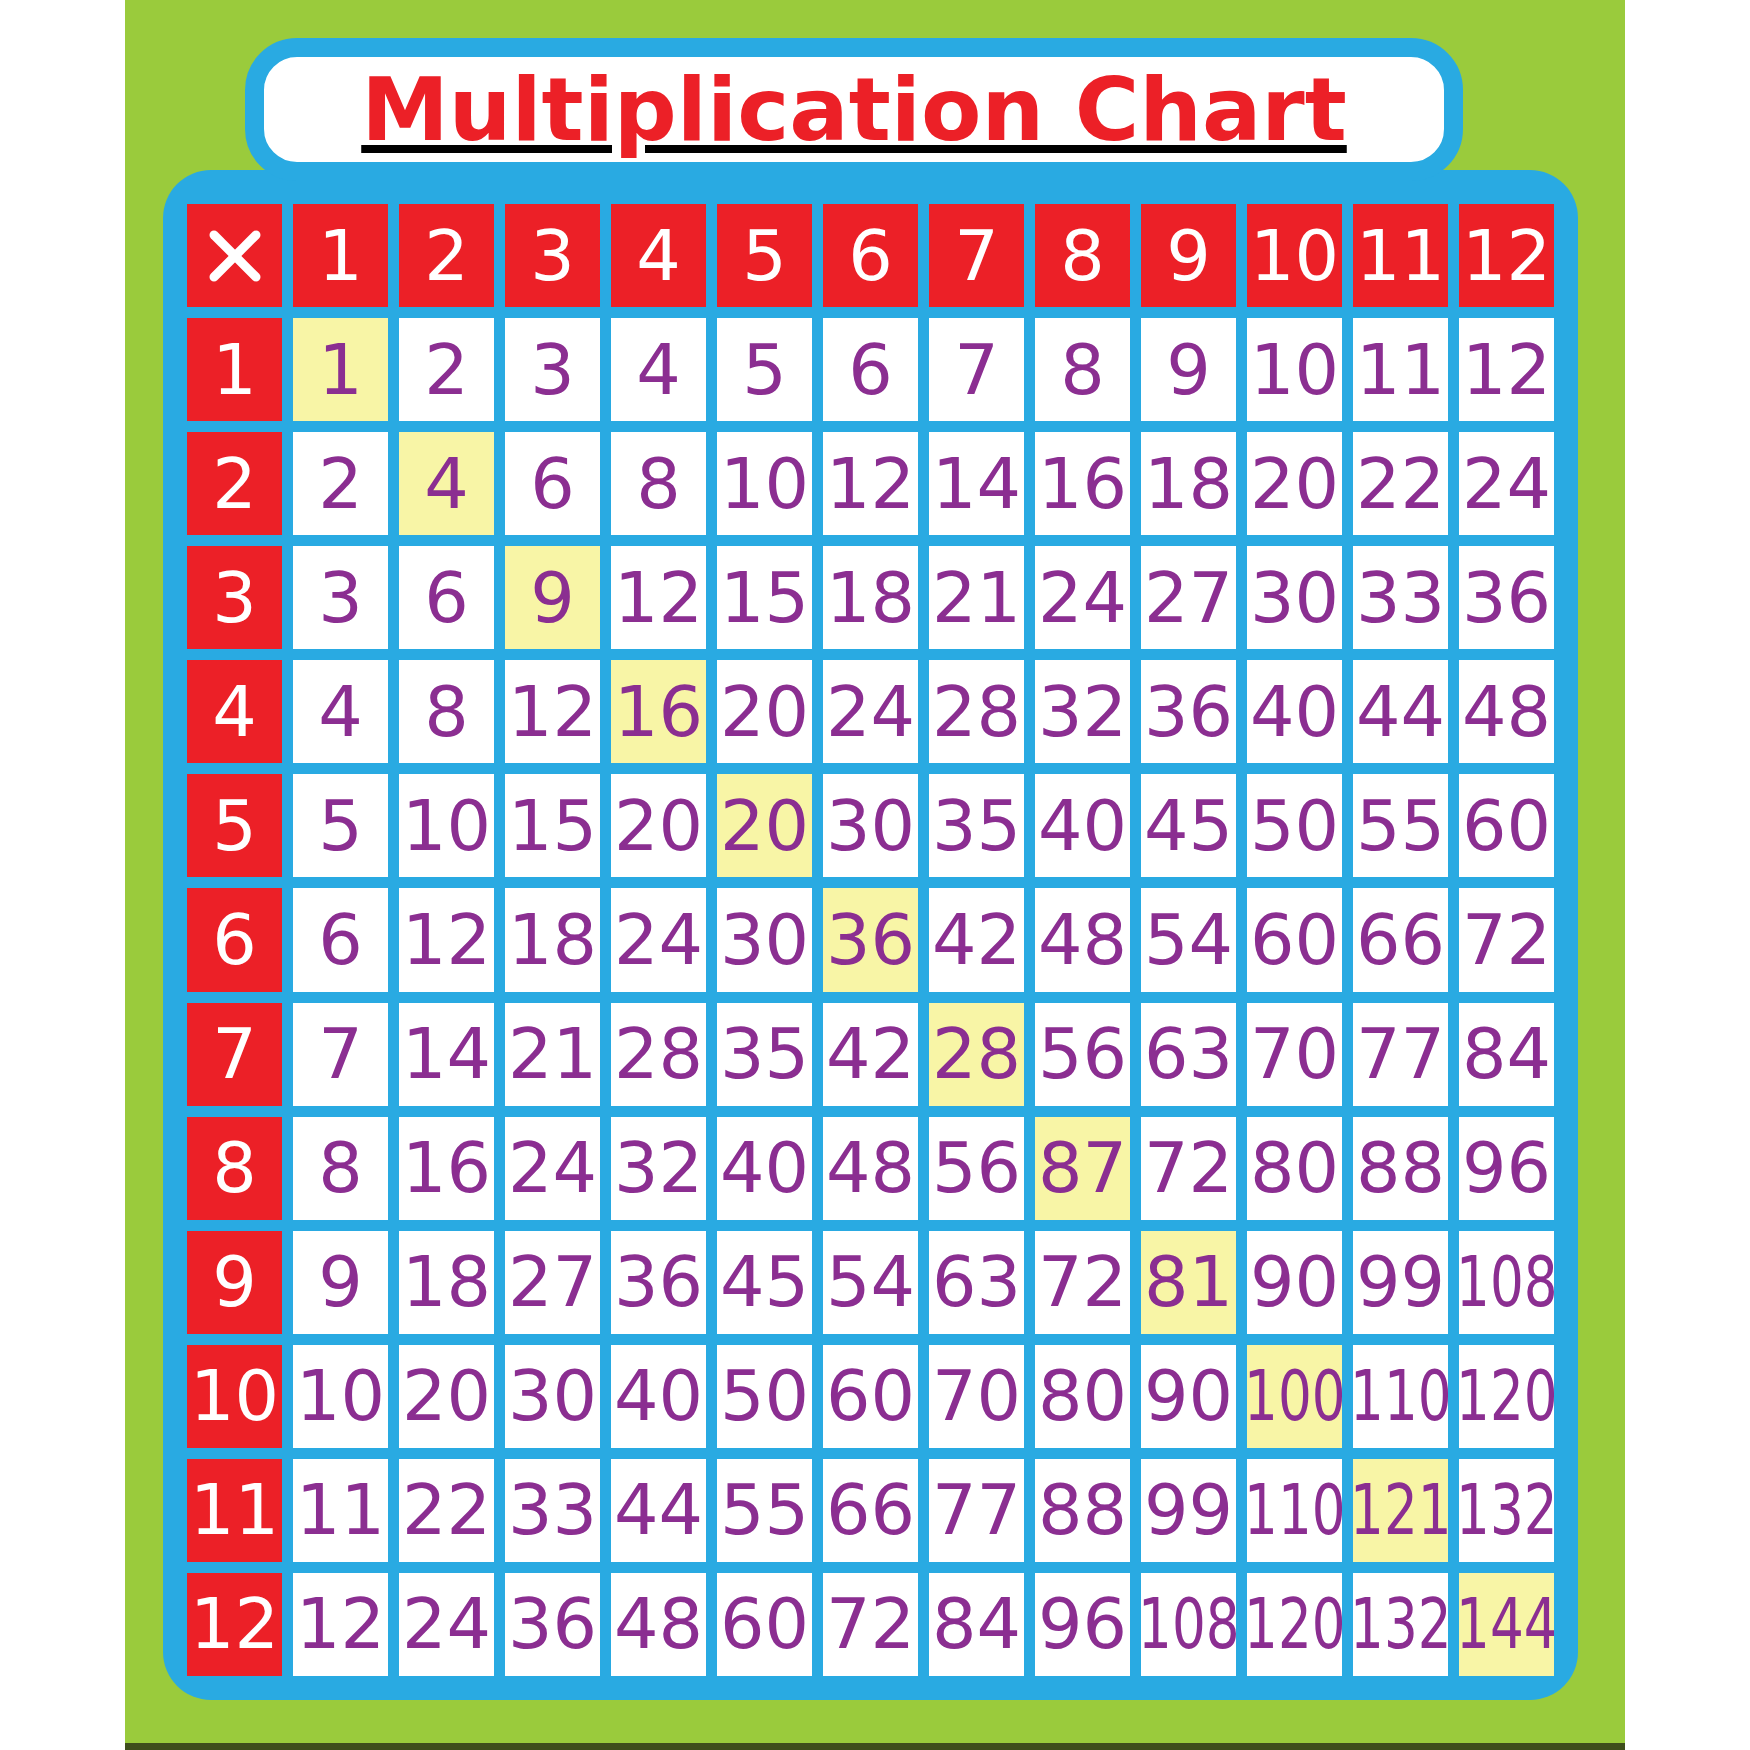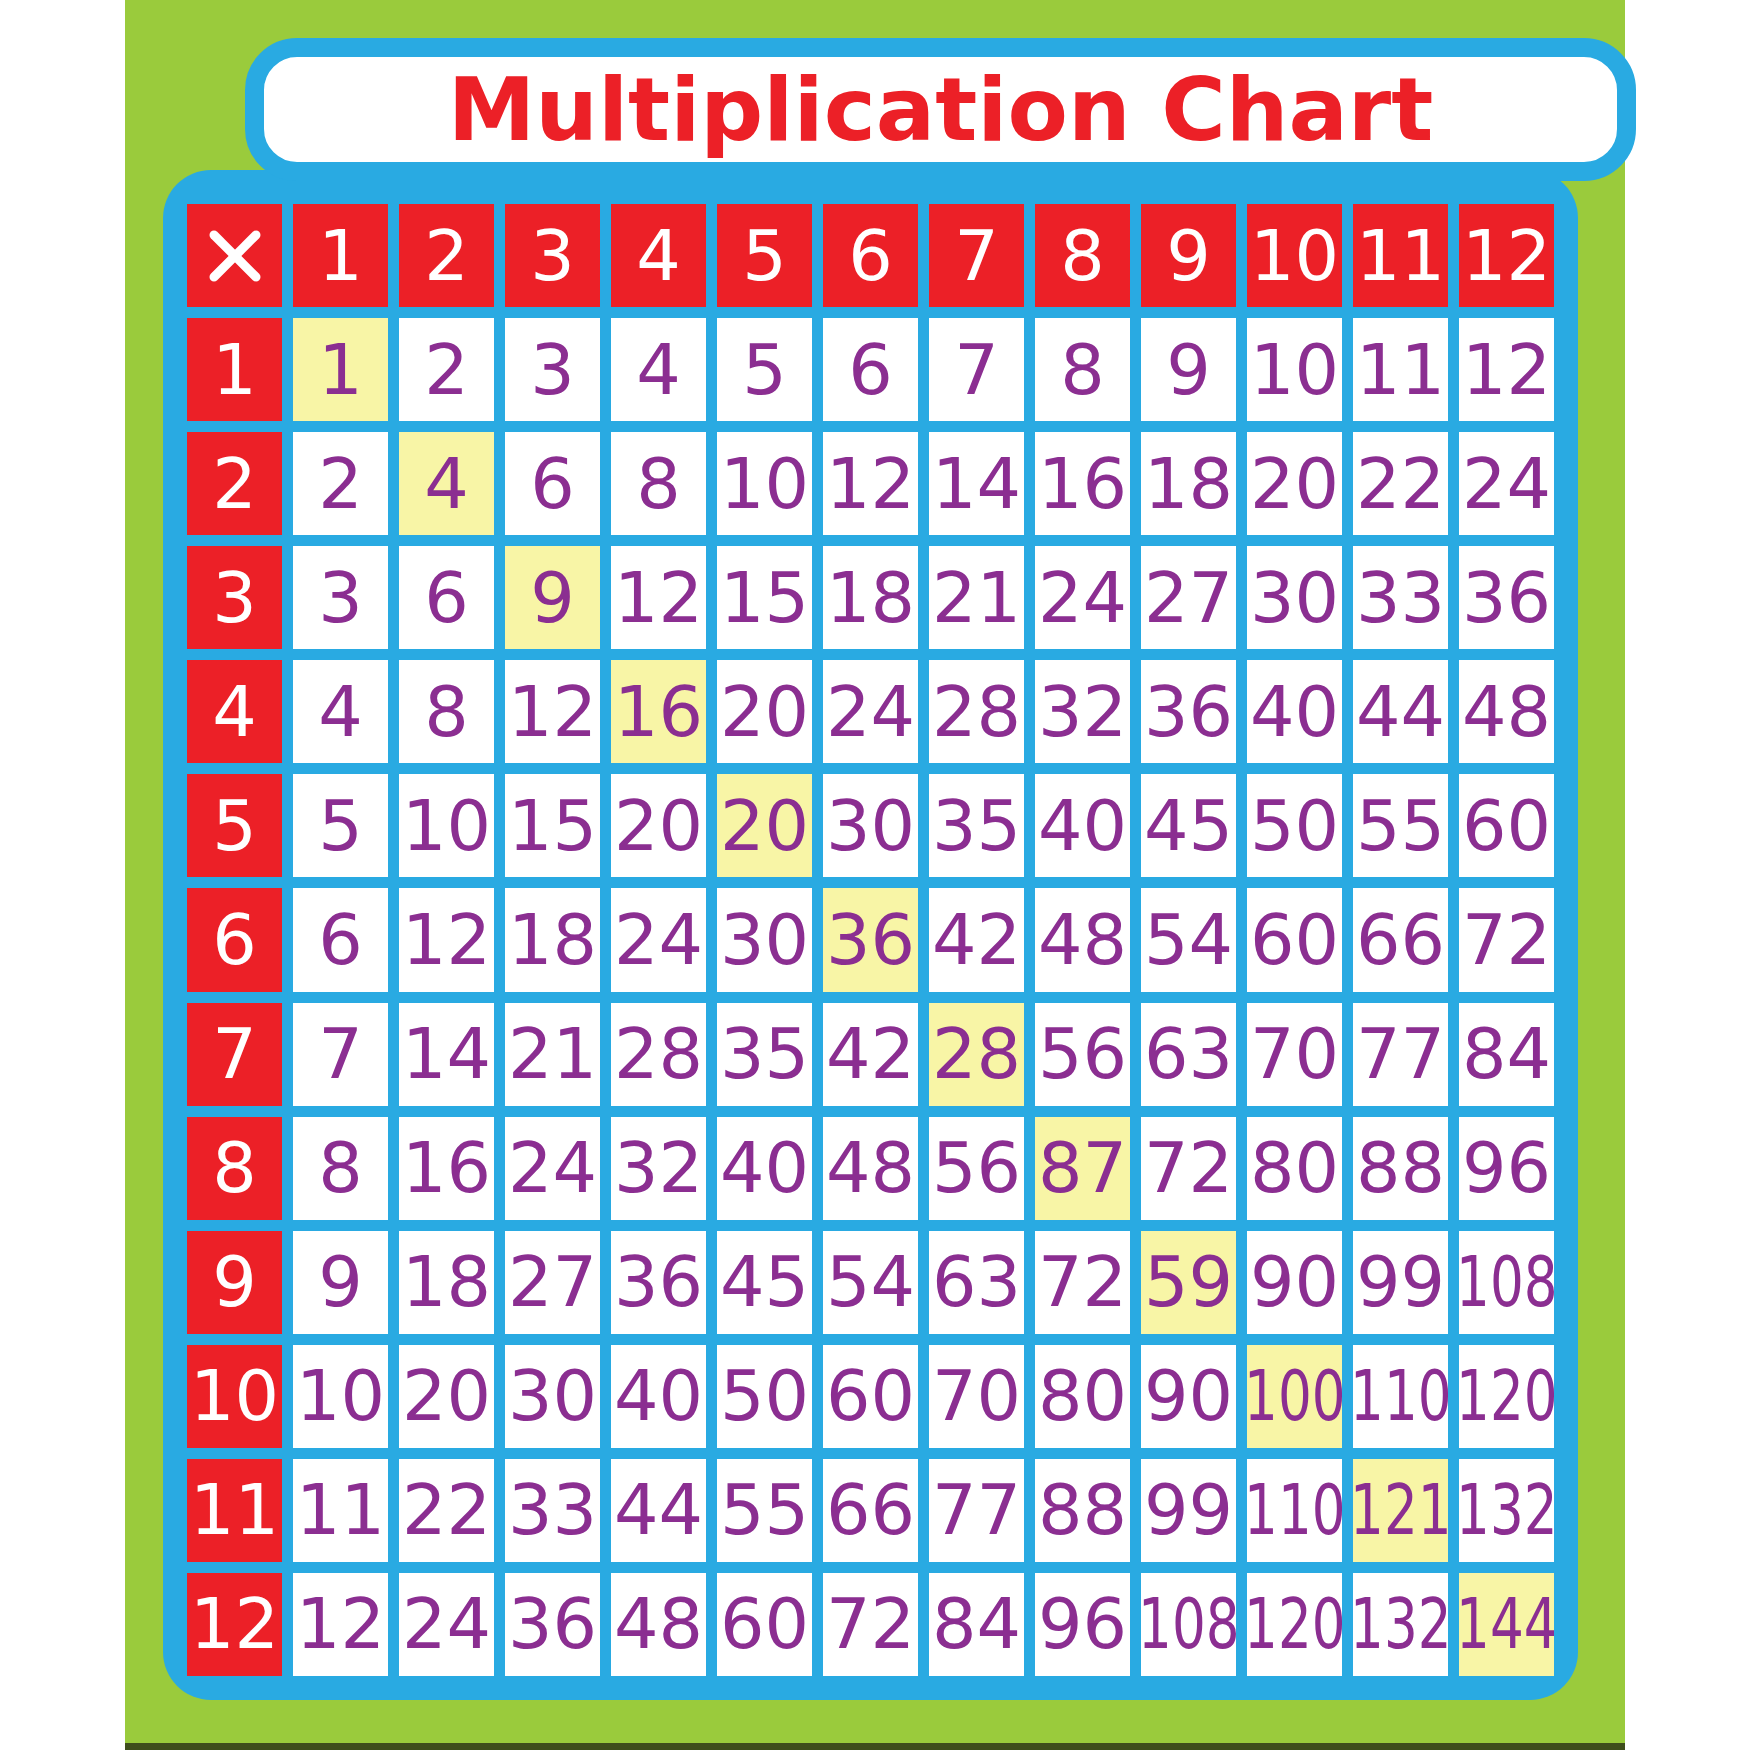--- a/index.html
+++ b/index.html
@@ -57,28 +57,29 @@
   }
   .cell.highlight {
     background: var(--highlight_yellow, #F8F5A6);
   }
   .cell .val { display: block; white-space: nowrap; }
   .cell.d3 .val { transform: scaleX(0.76); }
   .corner svg { display: block; }
   .banner {
     position: absolute;
     left: 245px; top: 38px;
-    width: 1391px; height: 143px;
+    width: 1218px; height: 143px;
     box-sizing: border-box;
     background: #ffffff;
     border: 19px solid var(--panel_blue, #29AAE2);
     border-radius: 52px;
     display: flex;
     align-items: center;
     justify-content: center;
+    text-decoration: underline;
   }
   .banner h1 {
     margin: 0;
     color: var(--title_red, #EC2027);
     font-size: 88px;
     font-weight: bold;
     letter-spacing: 0px;
     white-space: nowrap;
   }
 </style>
@@ -467,21 +468,21 @@
         <div class="cell ">
           <span class="val">54</span>
         </div>
         <div class="cell ">
           <span class="val">63</span>
         </div>
         <div class="cell ">
           <span class="val">72</span>
         </div>
         <div class="cell highlight">
-          <span class="val">59</span>
+          <span class="val">81</span>
         </div>
         <div class="cell ">
           <span class="val">90</span>
         </div>
         <div class="cell ">
           <span class="val">99</span>
         </div>
         <div class="cell d3">
           <span class="val">108</span>
         </div>

